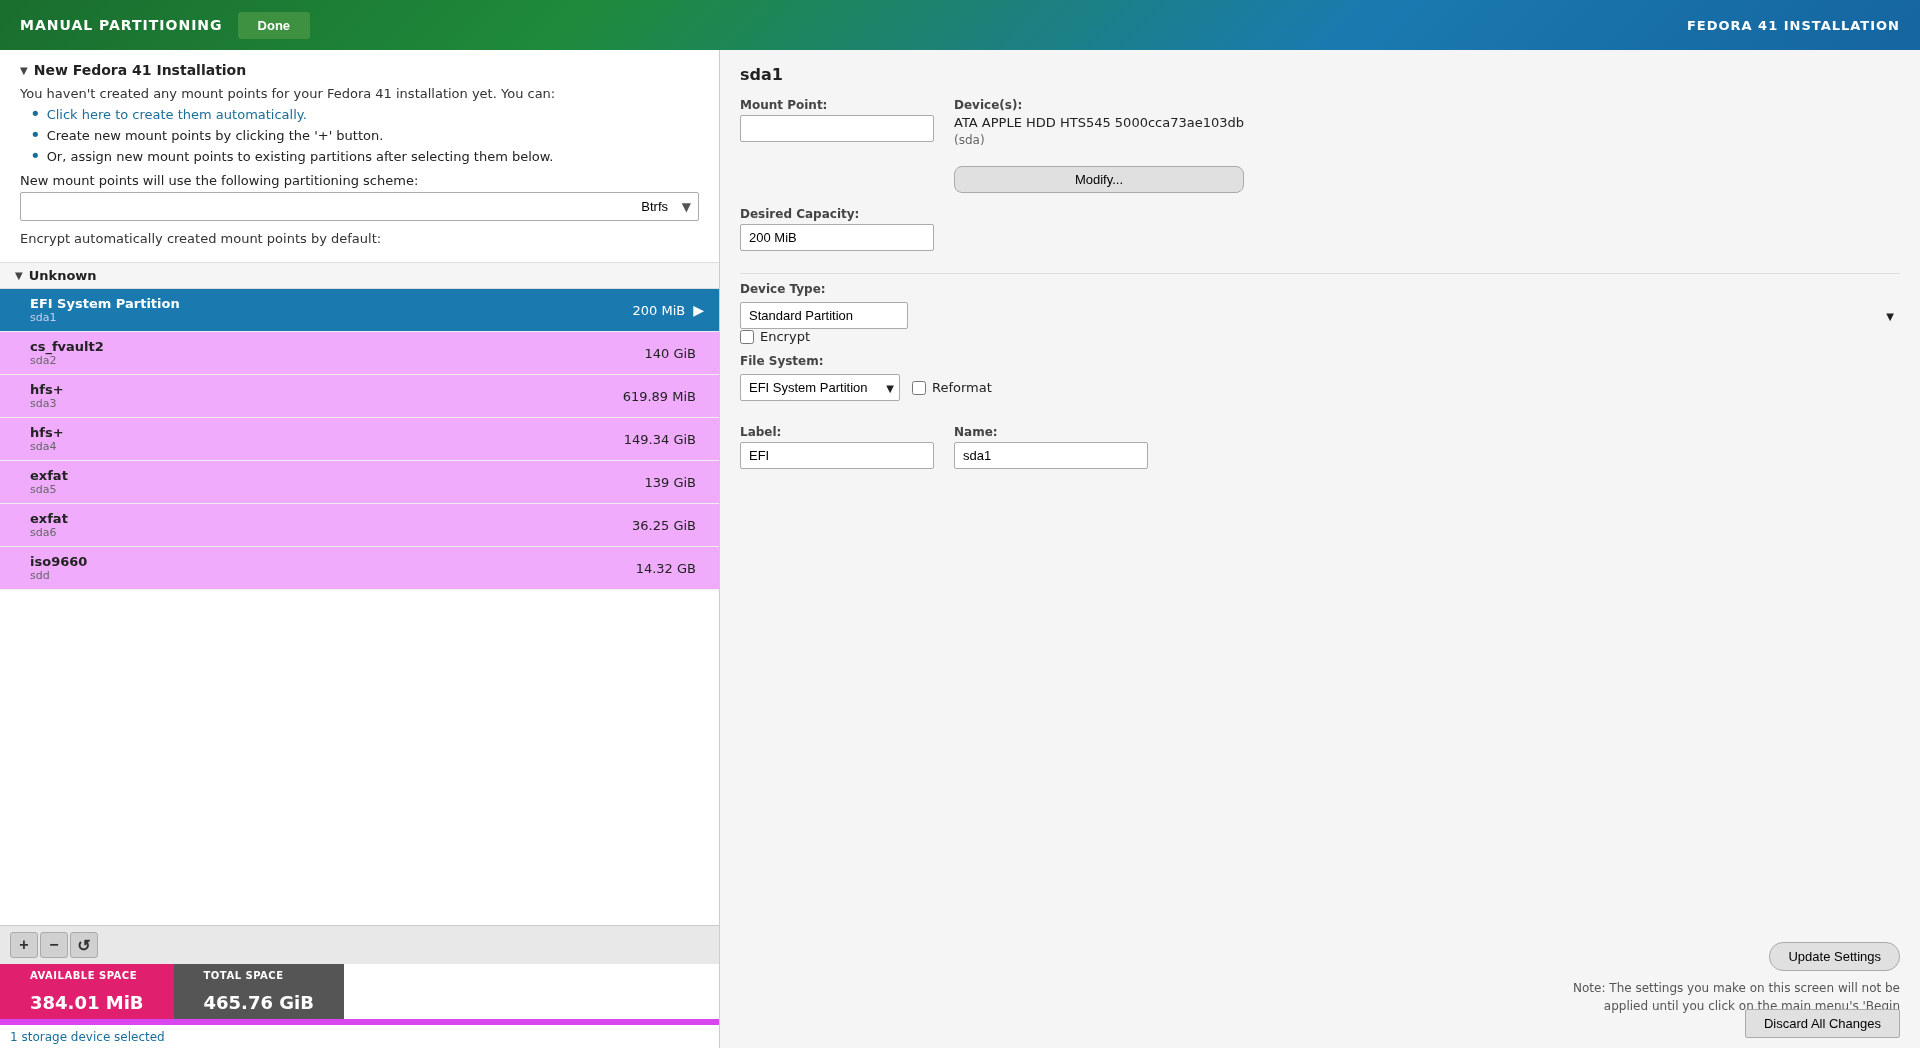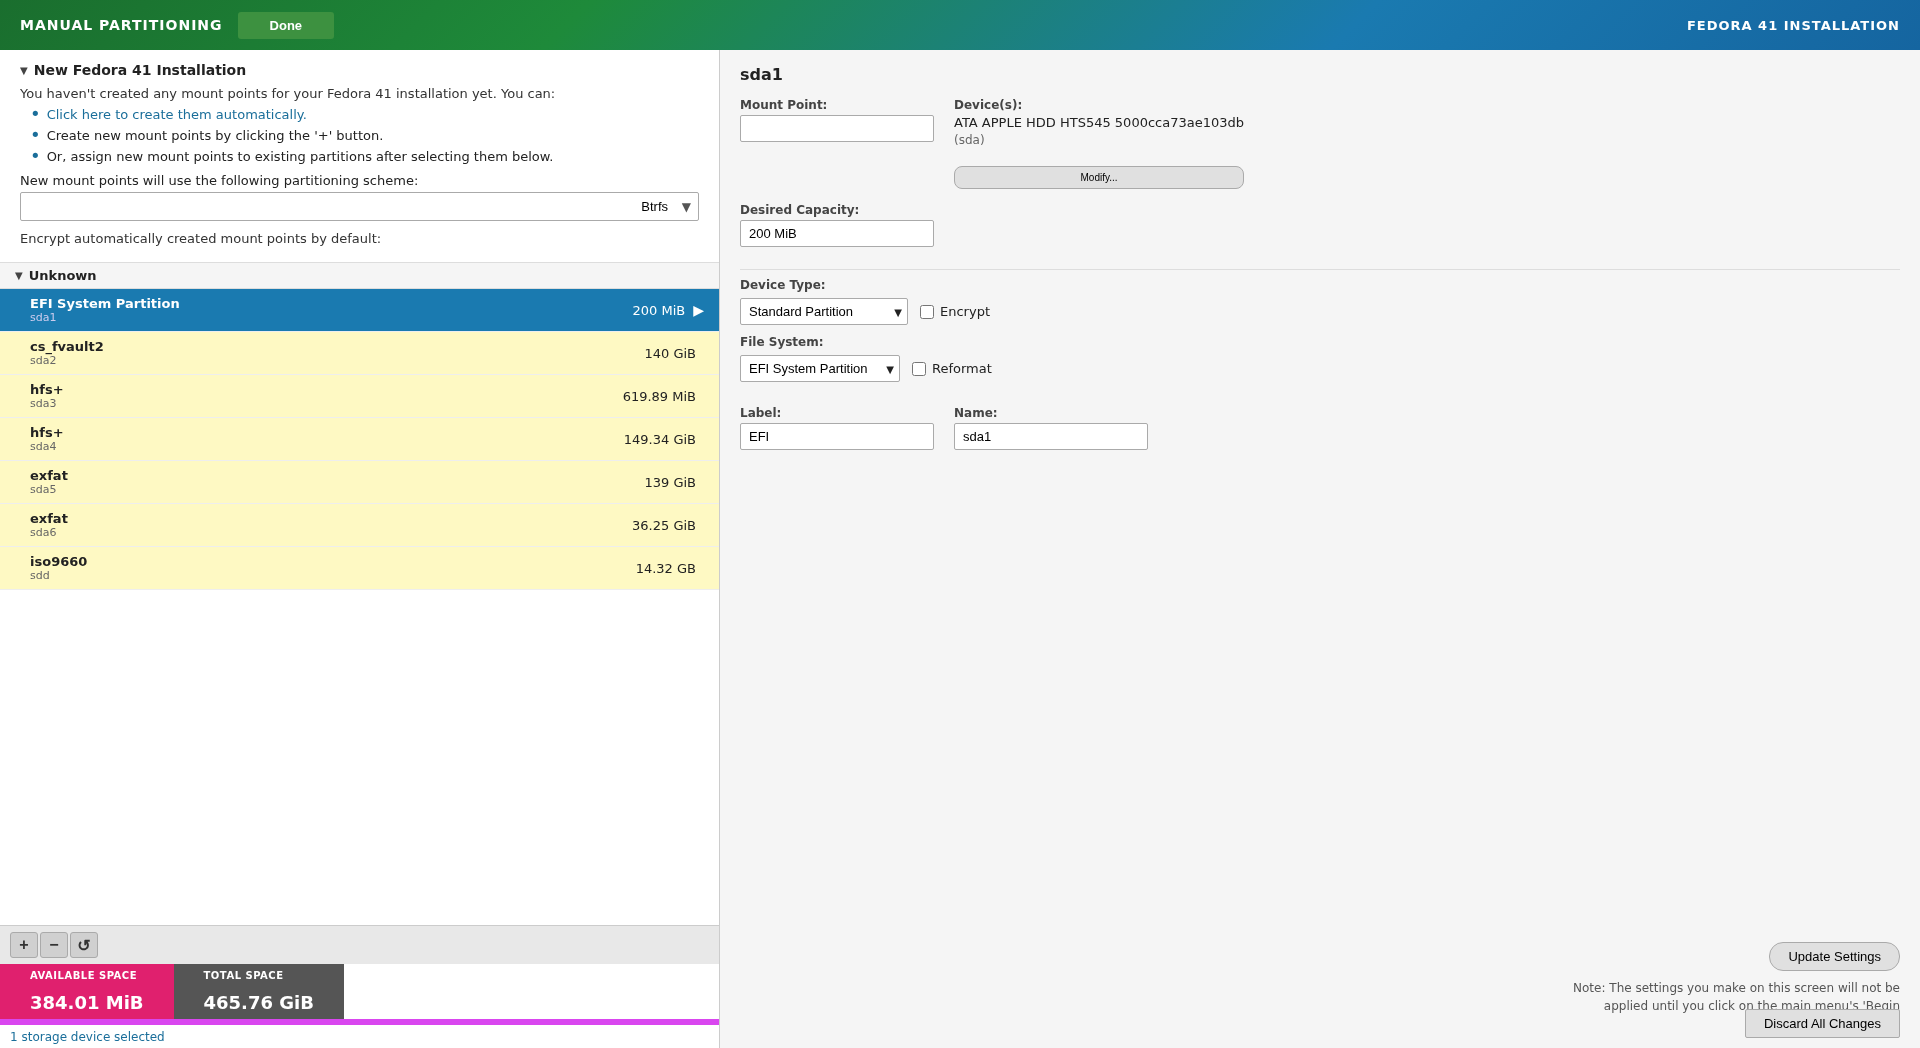--- a/index.html
+++ b/index.html
@@ -13,21 +13,21 @@
       align-items: center;
       justify-content: space-between;
       padding: 0 20px;
     }
     #header-left { display: flex; align-items: center; gap: 15px; }
     #header-title { color: #fff; font-size: 14px; font-weight: bold; text-transform: uppercase; letter-spacing: 1px; }
     #done-button {
       background: #3d9140;
       color: #fff;
       border: none;
-      padding: 6px 32px;
+      padding: 6px 20px;
       font-size: 13px;
       font-weight: bold;
       border-radius: 3px;
       cursor: pointer;
     }
     #header-right { color: #fff; font-size: 13px; font-weight: bold; letter-spacing: 1px; }
 
     
     #main {
       display: flex;
@@ -105,21 +105,21 @@
       border-bottom: 1px solid #ddd;
       cursor: pointer;
     }
 
     .partition-row {
       display: flex;
       align-items: center;
       padding: 7px 15px 7px 30px;
       border-bottom: 1px solid #eee;
       cursor: pointer;
-      background: #fef9c3;
+      background: #f0abfc;
     }
     .partition-row.selected { background: #1a7ab0; color: #fff; }
 
     .partition-info { flex: 1; }
     .partition-name { font-weight: bold; font-size: 13px; }
     .partition-dev { font-size: 11px; color: #666; }
     .partition-row.selected .partition-dev { color: #cce; }
 
     .partition-size { font-size: 13px; margin-right: 8px; }
     .arrow-icon { font-size: 14px; color: #1a7ab0; }
@@ -201,29 +201,29 @@
       min-width: 120px;
     }
 
     .device-text { font-size: 13px; color: #222; }
     .device-text-sub { font-size: 12px; color: #666; }
 
     .modify-btn {
       border: 1px solid #aaa;
       background: #e0e0e0;
       padding: 5px 14px;
-      font-size: 10px;
+      font-size: 13px;
       cursor: pointer;
       border-radius: 8px;
       margin-top: 16px;
     }
 
     .divider { border: none; border-top: 1px solid #ddd; margin: 8px 0; }
 
-    .device-type-row { display: flex; gap: 12px; margin-bottom: 10px; }
+    .device-type-row { display: flex; gap: 0; margin-bottom: 10px; flex-direction: column; }
     .dropdown-wrap { position: relative; display: inline-block; }
     .dropdown-select {
       padding: 5px 28px 5px 8px;
       border: 1px solid #aaa;
       background: #fff;
       font-size: 13px;
       appearance: none;
       cursor: pointer;
       border-radius: 2px;
       min-width: 160px;

